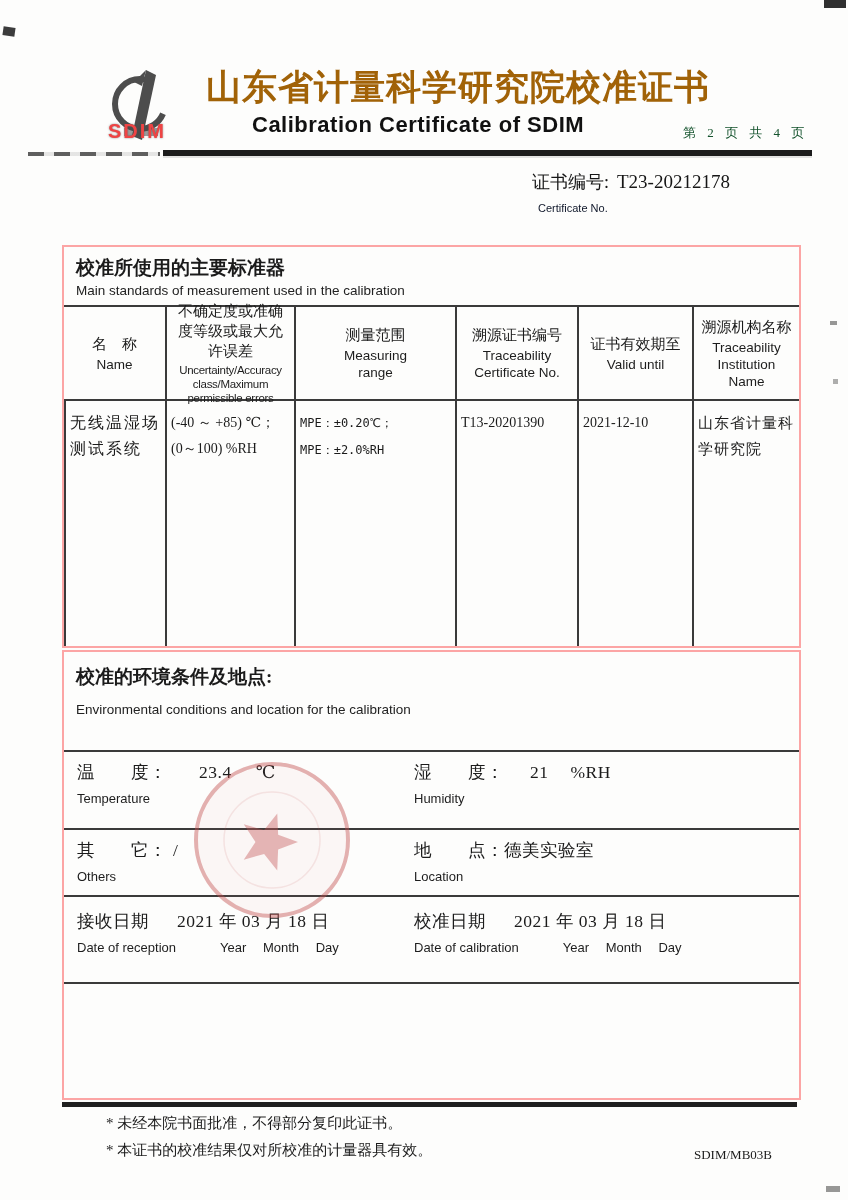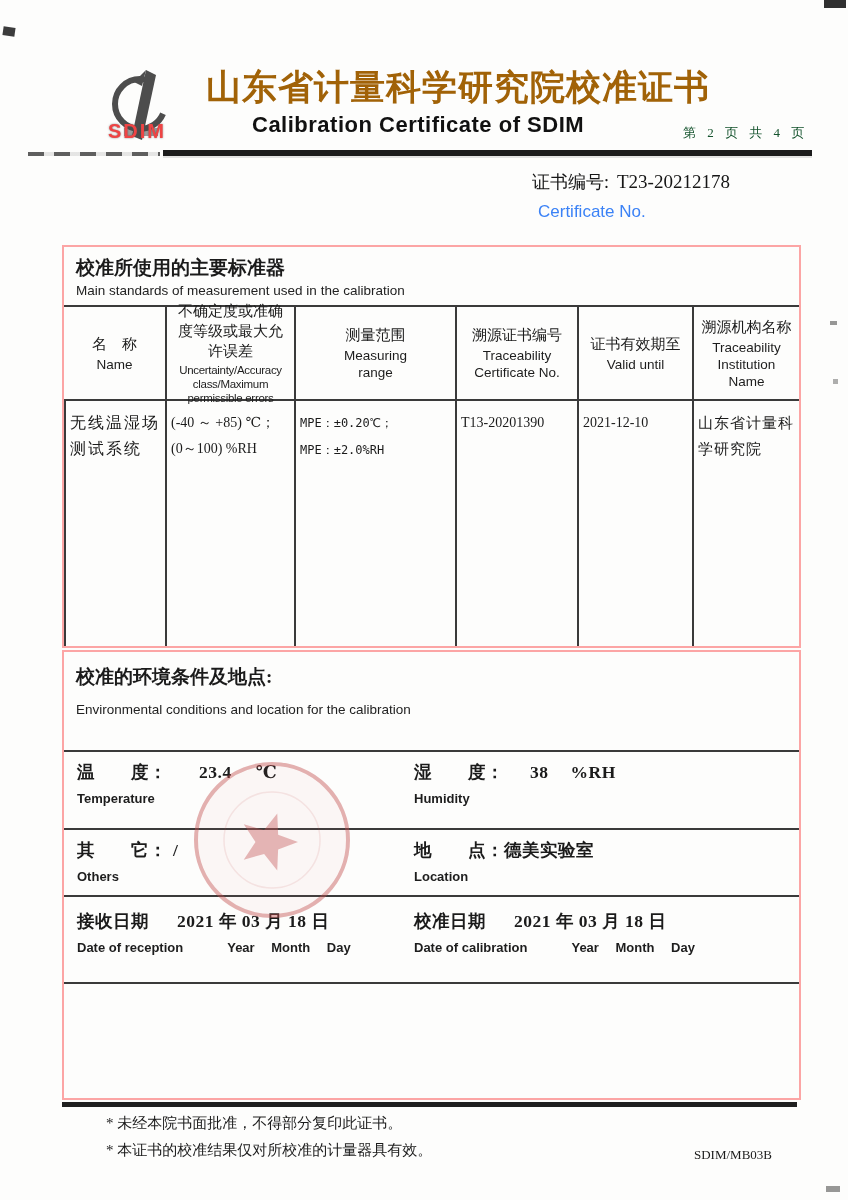--- a/index.html
+++ b/index.html
@@ -19,21 +19,21 @@
   .title-en{position:absolute;left:252px;top:112px;font-size:22px;font-weight:bold;
             letter-spacing:.5px;color:#111;}
   .page-marker{position:absolute;left:683px;top:124px;font-size:13px;color:#14532d;
                letter-spacing:4px;}
   .header-rule{position:absolute;left:163px;top:150px;width:649px;height:6px;background:#1c1c1c;
                box-shadow:0 2px 0 rgba(0,0,0,.10);}
   .header-rule-left{position:absolute;left:28px;top:152px;width:132px;height:4px;opacity:.75;
       background:repeating-linear-gradient(90deg,#2a2a2a 0 16px,rgba(42,42,42,.15) 16px 26px);}
   .certno{position:absolute;left:532px;top:170px;font-size:18px;color:#161616;}
   .certno .val{font-size:19px;margin-left:8px;}
-  .certno-en{position:absolute;left:538px;top:202px;font-size:17px;color:#3b82f6;}
+  .certno-en{position:absolute;left:538px;top:202px;font-size:11px;color:#0f172a;}
 
   
   .box{position:absolute;border:2px solid #fca5a5;background:transparent;}
   .std-box{left:62px;top:245px;width:735px;height:399px;}
   .std-title-cn{position:absolute;left:12px;top:8px;font-size:19px;font-weight:bold;}
   .std-title-en{position:absolute;left:12px;top:36px;font-size:13.5px;color:#222;}
   .std-grid{position:absolute;left:0;top:58px;right:0;bottom:0;display:grid;
             grid-template-columns:101px 129px 161px 122px 115px auto;
             grid-template-rows:96px auto;}
   .hc,.dc{border-left:2px solid #3a3a3a;padding:4px 4px;box-sizing:border-box;}
@@ -48,21 +48,21 @@
   .dc{padding-top:9px;}
   .dc .cell-cn{font-size:16px;line-height:26px;letter-spacing:2px;}
   .dc .ln{font-size:14px;line-height:26px;}
   .dc .mpe{font-size:12px;line-height:27px;}
 
   
   .env-box{left:62px;top:650px;width:735px;height:446px;}
   .env-title-cn{position:absolute;left:12px;top:12px;font-size:19px;font-weight:bold;}
   .env-title-en{position:absolute;left:12px;top:50px;font-size:13.5px;color:#222;}
   .hline{position:absolute;left:0;right:0;height:2px;background:#3a3a3a;}
-  .env-row{position:absolute;left:0;right:8px;font-weight:bold;}
+  .env-row{position:absolute;left:0;right:8px;}
   .cellL{position:absolute;left:13px;top:10px;}
   .cellR{position:absolute;left:350px;top:10px;}
   .row-cn{font-size:17.5px;letter-spacing:.5px;}
   .row-en{font-size:13px;margin-top:7px;color:#1d1d1d;}
   .v-ml1{margin-left:32px;} .v-ml2{margin-left:24px;}
   .v-ml3{margin-left:26px;} .v-ml4{margin-left:22px;}
   .v-ml5{margin-left:6px;}
   .date-val{margin-left:28px;}
   .ymd{margin-left:44px;word-spacing:13px;}
 
@@ -173,21 +173,21 @@
 
     <div class="env-row" style="top:98px;height:78px;">
       <div class="cellL">
         <div class="row-cn">
           <span>温　　度：</span><span class="v-ml1">23.4</span><span class="v-ml2">℃</span>
         </div>
         <div class="row-en sans">Temperature</div>
       </div>
       <div class="cellR">
         <div class="row-cn">
-          <span>湿　　度：</span><span class="v-ml3">38</span><span class="v-ml4">%RH</span>
+          <span>湿　　度：</span><span class="v-ml3">21</span><span class="v-ml4">%RH</span>
         </div>
         <div class="row-en sans">Humidity</div>
       </div>
     </div>
     <div class="hline" style="top:176px;"></div>
 
     <div class="env-row" style="top:176px;height:56px;">
       <div class="cellL">
         <div class="row-cn">
           <span>其　　它：</span><span class="v-ml5">/</span>

